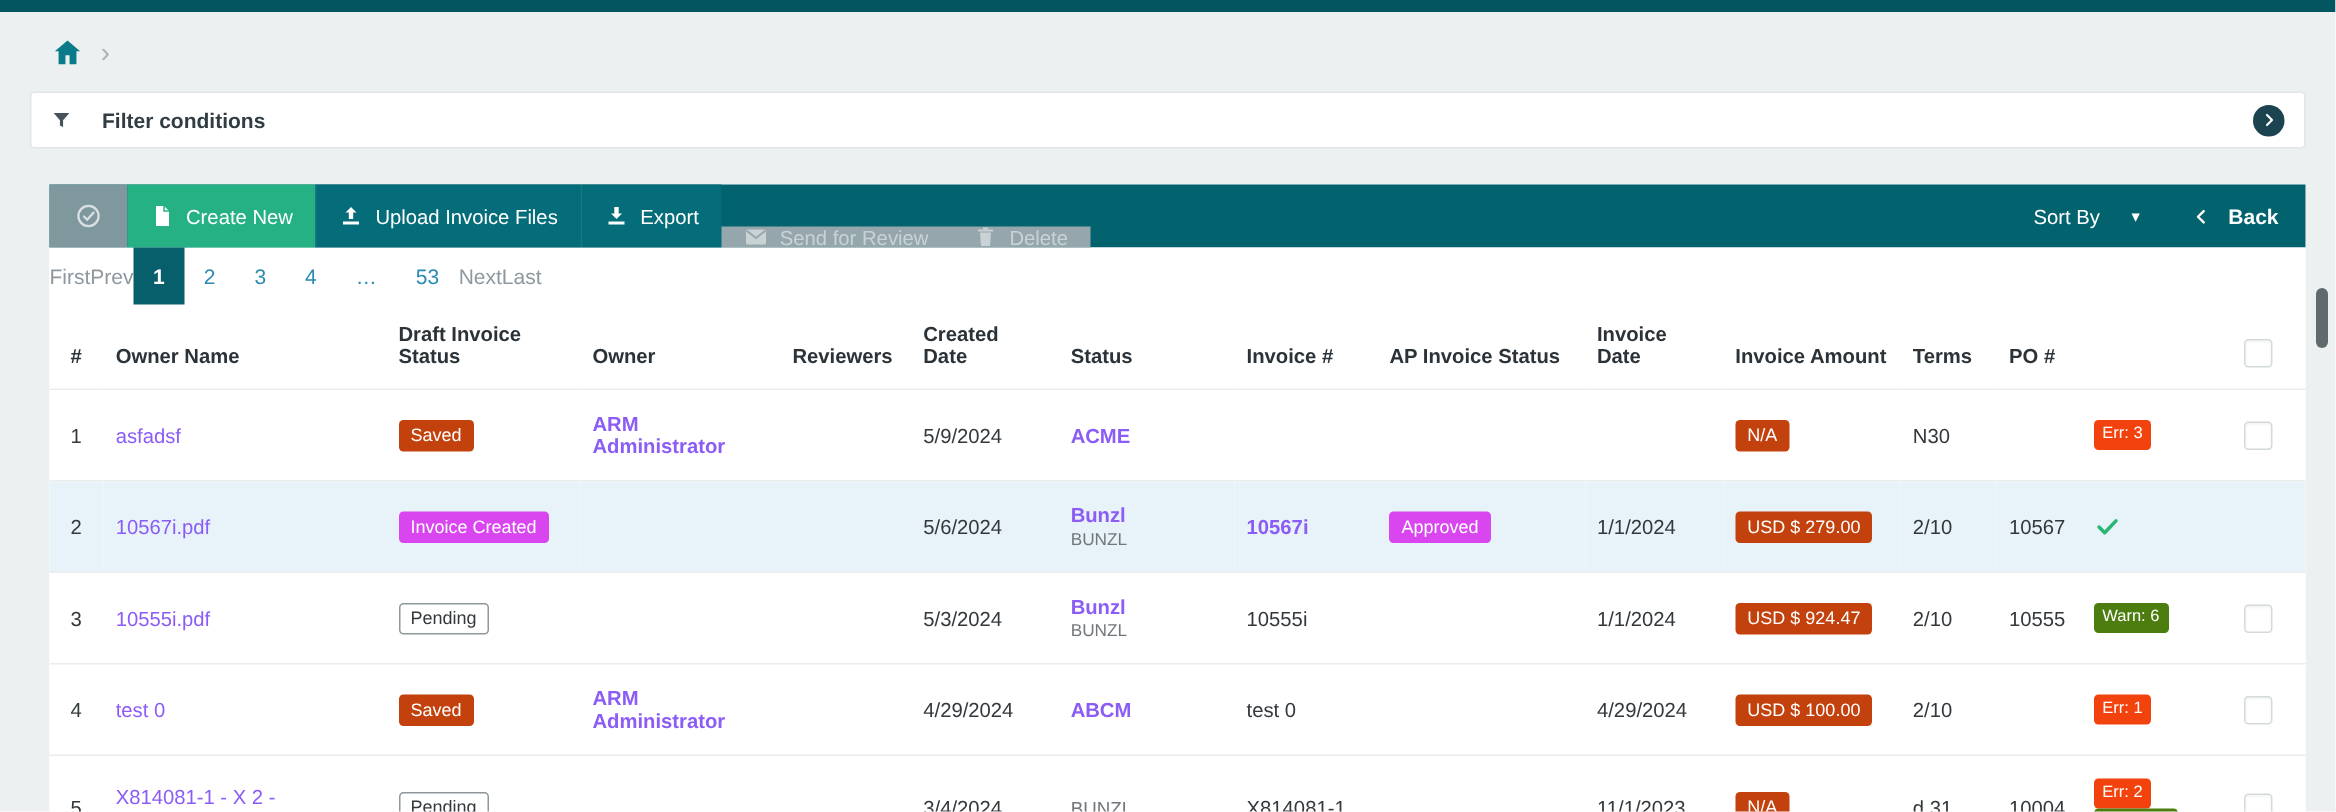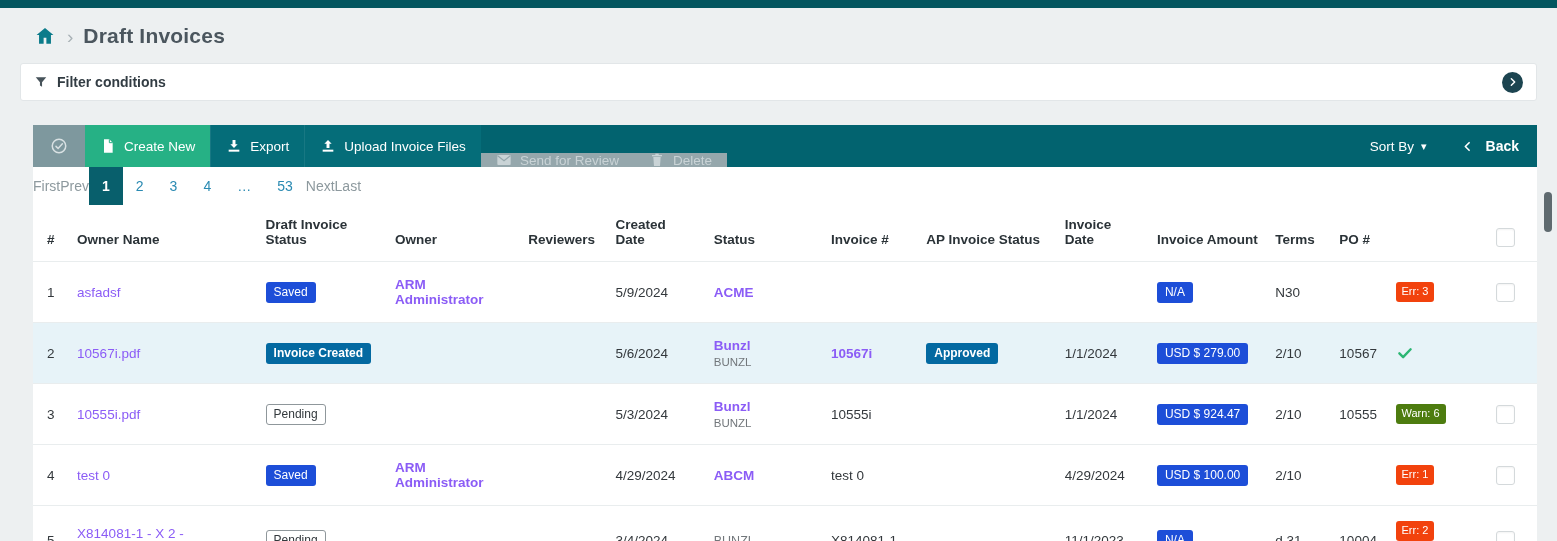--- a/index.html
+++ b/index.html
@@ -13,21 +13,21 @@
   .topbar { height:8px; background:#03565f; }
 
   .page-header { display:flex; align-items:center; gap:10px; padding:16px 0 13px 33px; }
   .home-btn { background:none; border:none; padding:0; cursor:pointer; display:flex; }
   .home-btn svg { width:24px; height:22px; fill:#0b7b8a; display:block; }
   .crumb-sep { color:#a9b2b6; font-size:19px; line-height:1; }
   h1 { margin:0; font-size:21px; color:#4b565e; font-weight:700; letter-spacing:.2px; }
 
   .filterbar {
     margin:2px 20px 0 20px; background:#fff; border:1px solid #e2e6e8; border-radius:3px;
-    height:38px; display:flex; align-items:center; padding:0 13px; gap:9px;
+    height:38px; display:flex; align-items:center; padding:0 13px; gap:20px;
   }
   .filter-funnel svg { width:14px; height:14px; fill:#47535a; display:block; }
   .filter-label { font-weight:700; font-size:14px; color:#323c43; }
   .filter-expand {
     margin-left:auto; width:21px; height:21px; border-radius:50%;
     background:#1c4450; border:none; display:flex; align-items:center; justify-content:center;
     cursor:pointer; padding:0;
   }
   .filter-expand svg { width:10px; height:10px; display:block; }
 
@@ -42,21 +42,21 @@
   .tb-check { background:#7e989e; padding:0 17px; }
   .tb-check svg { width:18px; height:18px; }
   .tb-green { background:#26b185; }
   .tb-teal { background:#056d79; border-left:1px solid rgba(255,255,255,.08); }
   .tb-disabled { background:#95a7ac; color:#c9d3d6; cursor:default;margin-top:28px; }
   .tb-spacer { flex:1; }
   .tb-sort, .tb-back {
     background:transparent; border:none; color:#fff; font-family:inherit;
     display:flex; align-items:center; cursor:pointer;
   }
-  .tb-sort { font-size:13.5px; gap:7px; padding:0 16px; }
+  .tb-sort { font-size:13.5px; gap:21px; padding:0 16px; }
   .caret { font-size:11px; }
   .tb-back { font-size:14px; font-weight:700; gap:12px; padding:0 18px; }
   .tb-back svg { width:13px; height:13px; display:block; }
 
   .pagination { display:flex; align-items:stretch; height:38px; font-size:14px; background:#fff; }
   .pg-nav, .pg-page { display:flex; align-items:center; padding:0 0; cursor:pointer; }
   .pg-nav { color:#8d999e; }
   .pg-page { color:#2a8ab2; padding:0 13px; }
   .pg-page.active { background:#085f6c; color:#fff; font-weight:700; }
   #pages { display:contents; }
@@ -66,22 +66,22 @@
   td { padding:15px 8px; vertical-align:middle; font-size:13.5px; color:#33383c; border-top:1px solid #e9edee; }
   tr.selected td { background:#e7f3f8; }
   td.cnum, th.cnum { padding-left:14px; }
 
   a.link { color:#8b5cf6; text-decoration:none; cursor:pointer; }
   .owner-link, .vendor-link, .invoice-link-strong { color:#1f73a8; font-weight:700; }
   .vendor-sub { color:#72777b; font-size:11.5px; margin-top:3px; }
   .vendor-plain { color:#72777b; font-size:12.5px; }
 
   .badge { display:inline-block; padding:3px 8px; border-radius:3px; font-size:12px; line-height:1.25; white-space:nowrap; }
-  .badge.dark { background:#1d4ed8; color:#fff; }
-  .badge.green { background:#0369a1; color:#fff;font-weight:bold; }
+  .badge.dark { background:#c2410c; color:#fff; }
+  .badge.green { background:#d946ef; color:#fff; }
   .badge.outline { background:#fff; border:1px solid #8f979b; color:#33393d; padding:2px 7px; }
   .badge.error { background:#f2420d; color:#fff; font-size:11px; padding:3px 6px; margin-right:4px; }
   .badge.warn { background:#4d7c0f; color:#fff; font-size:11px; padding:3px 6px; margin-right:4px; }
 
   .checkbox {
     width:19px; height:19px; background:#fff; border:1px solid #d4d9db; border-radius:3px;
     box-shadow:inset 0 1px 2px rgba(0,0,0,.05); cursor:pointer;
   }
   .valid-check svg { width:18px; height:18px; display:block; }
 
@@ -92,21 +92,20 @@
 
 <div class="topbar"></div>
 
 <div class="page-header">
   <button class="home-btn">
     <svg viewBox="0 0 24 24">
         <path d="M12 3.2L2.8 11h2.7v9.5h5V14h3v6.5h5V11h2.7L12 3.2z"></path>
       </svg>
   </button>
   <span class="crumb-sep">›</span>
-  <h1>Draft Invoices</h1>
 </div>
 
 <div class="filterbar">
   <span class="filter-funnel">
     <svg viewBox="0 0 24 24">
         <path d="M3 4h18l-7.2 8.4V20l-3.6-1.8v-5.8L3 4z"></path>
       </svg>
   </span>
   <span class="filter-label">Filter conditions</span>
   <button class="filter-expand">
@@ -129,34 +128,34 @@
           <svg viewBox="0 0 24 24">
             <path d="M6 2h8l5 5v15H6z" fill="#fff"></path>
             <path d="M14 2v5h5" fill="none" stroke="#26b185" stroke-width="1.5"></path>
           </svg>
         </span>
       <span>Create New</span>
     </button>
     <button class="tb-btn tb-teal">
       <span>
           <svg viewBox="0 0 24 24" fill="#fff">
+            <path d="M12 3l5.5 5.5h-3.3V15h-4.4V8.5H6.5L12 3z"></path>
+            <rect x="4" y="17.5" width="16" height="3"></rect>
+          </svg>
+        </span>
+      <span>Upload Invoice Files</span>
+    </button>
+    <button class="tb-btn tb-teal">
+      <span>
+          <svg viewBox="0 0 24 24" fill="#fff">
             <path d="M12 15l5.5-5.5h-3.3V3h-4.4v6.5H6.5L12 15z"></path>
             <rect x="4" y="17.5" width="16" height="3"></rect>
           </svg>
         </span>
       <span>Export</span>
-    </button>
-    <button class="tb-btn tb-teal">
-      <span>
-          <svg viewBox="0 0 24 24" fill="#fff">
-            <path d="M12 3l5.5 5.5h-3.3V15h-4.4V8.5H6.5L12 3z"></path>
-            <rect x="4" y="17.5" width="16" height="3"></rect>
-          </svg>
-        </span>
-      <span>Upload Invoice Files</span>
     </button>
     <button class="tb-btn tb-disabled" aria-disabled="true">
       <span>
           <svg viewBox="0 0 24 24">
             <rect x="2" y="4.5" width="20" height="15" rx="1.5" fill="#c9d3d6"></rect>
             <path d="M2.5 5.5L12 13l9.5-7.5" fill="none" stroke="#95a7ac" stroke-width="1.8"></path>
           </svg>
         </span>
       <span>Send for Review</span>
     </button>

